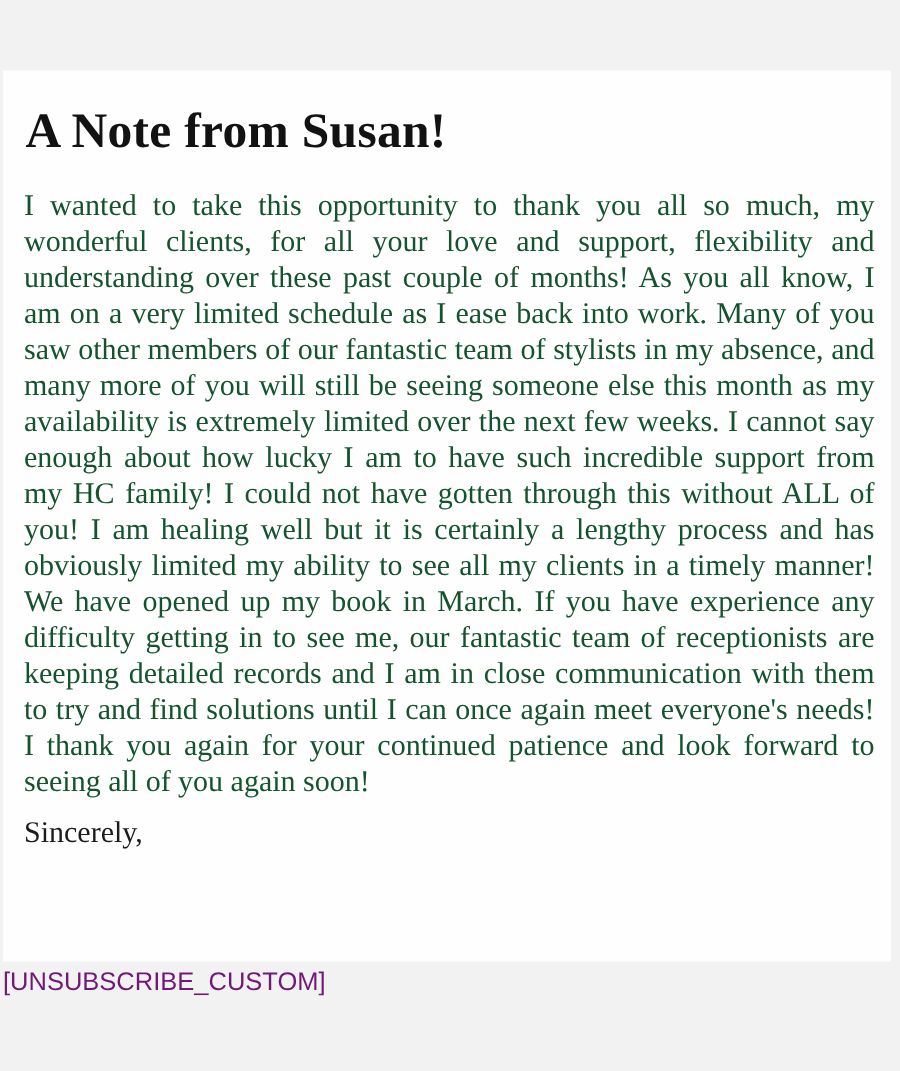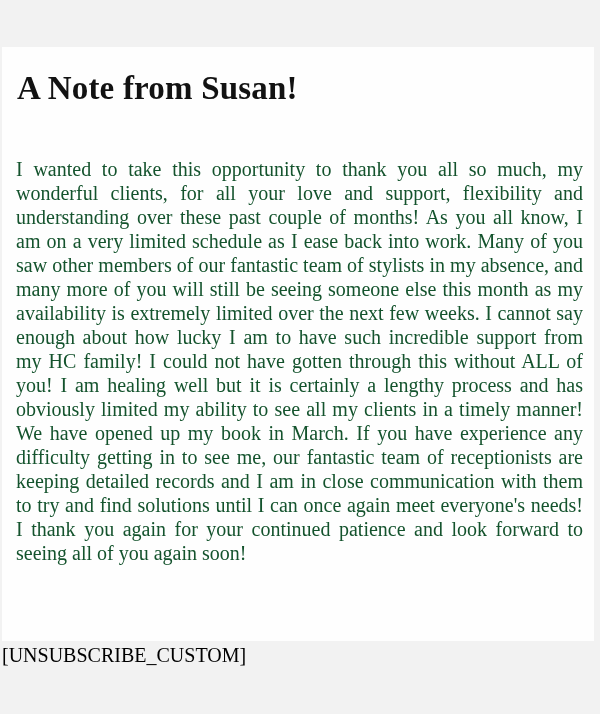--- a/index.html
+++ b/index.html
@@ -28,21 +28,21 @@
     box-sizing: border-box;
     padding: 22px 11px 0 14px;
     overflow: hidden;
   }
   .title {
     font-family: "Liberation Serif", serif;
     font-weight: bold;
     font-size: 33px;
     line-height: 38px;
     color: #121212;
-    margin: 0 0 50px 1px;
+    margin: 0 0 18px 1px;
     letter-spacing: 0.2px;
   }
   .body-text {
     font-family: "Liberation Serif", serif;
     font-size: 20px;
     line-height: 24px;
     color: #14532d;
     text-align: justify;
     margin: 0;
   }
@@ -54,31 +54,32 @@
     margin: 10px 0 0 0;
   }
   .footer {
     position: absolute;
     left: 2px;
     top: 641px;
     width: 596px;
   }
   .unsubscribe {
     display: inline-block;
-    font-family: Liberation Serif, serif;
-    font-size: 20px;
+    font-family: Liberation Sans, sans-serif;
+    font-size: 17px;
     line-height: 22px;
-    color: #000000;
+    color: #701a75;
     padding-top: 3px;
   }
 </style>
 </head>
 <body>
 
 <div class="page">
   <div class="card">
     <h1 class="title">A Note from Susan!</h1>
     <p class="body-text">I wanted to take this opportunity to thank you all so much, my wonderful clients, for all your love and support, flexibility and understanding over these past couple of months!  As you all know, I am on a very limited schedule as I ease back into work.  Many of you saw other members of our fantastic team of stylists in my absence, and many more of you will still be seeing someone else this month as my availability is extremely limited over the next few weeks.  I cannot say enough about how lucky I am to have such incredible support from my HC family! I could not have gotten through this without ALL of you!  I am healing well but it is certainly a lengthy process and has obviously limited my ability to see all my clients in a timely manner! We have opened up my book in March.  If you have experience any difficulty getting in to see me, our fantastic team of receptionists are keeping detailed records and I am in close communication with them to try and find solutions until I can once again meet everyone's needs! I thank you again for your continued patience and look forward to seeing all of you again soon!</p>
+    <p class="closing">Sincerely,</p>
   </div>
   <div class="footer">
     <span class="unsubscribe">[UNSUBSCRIBE_CUSTOM]</span>
   </div>
 </div>
 
 </body></html>

